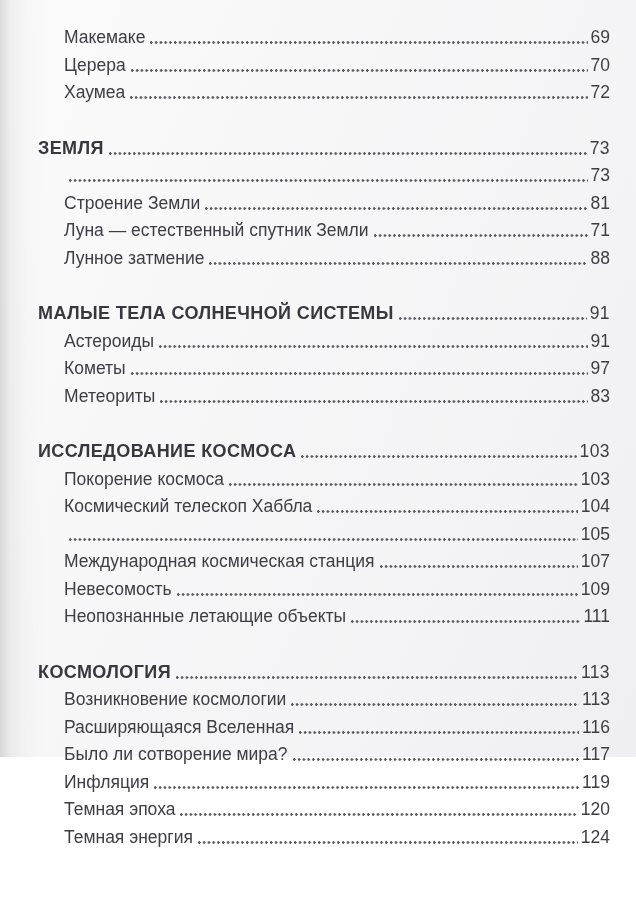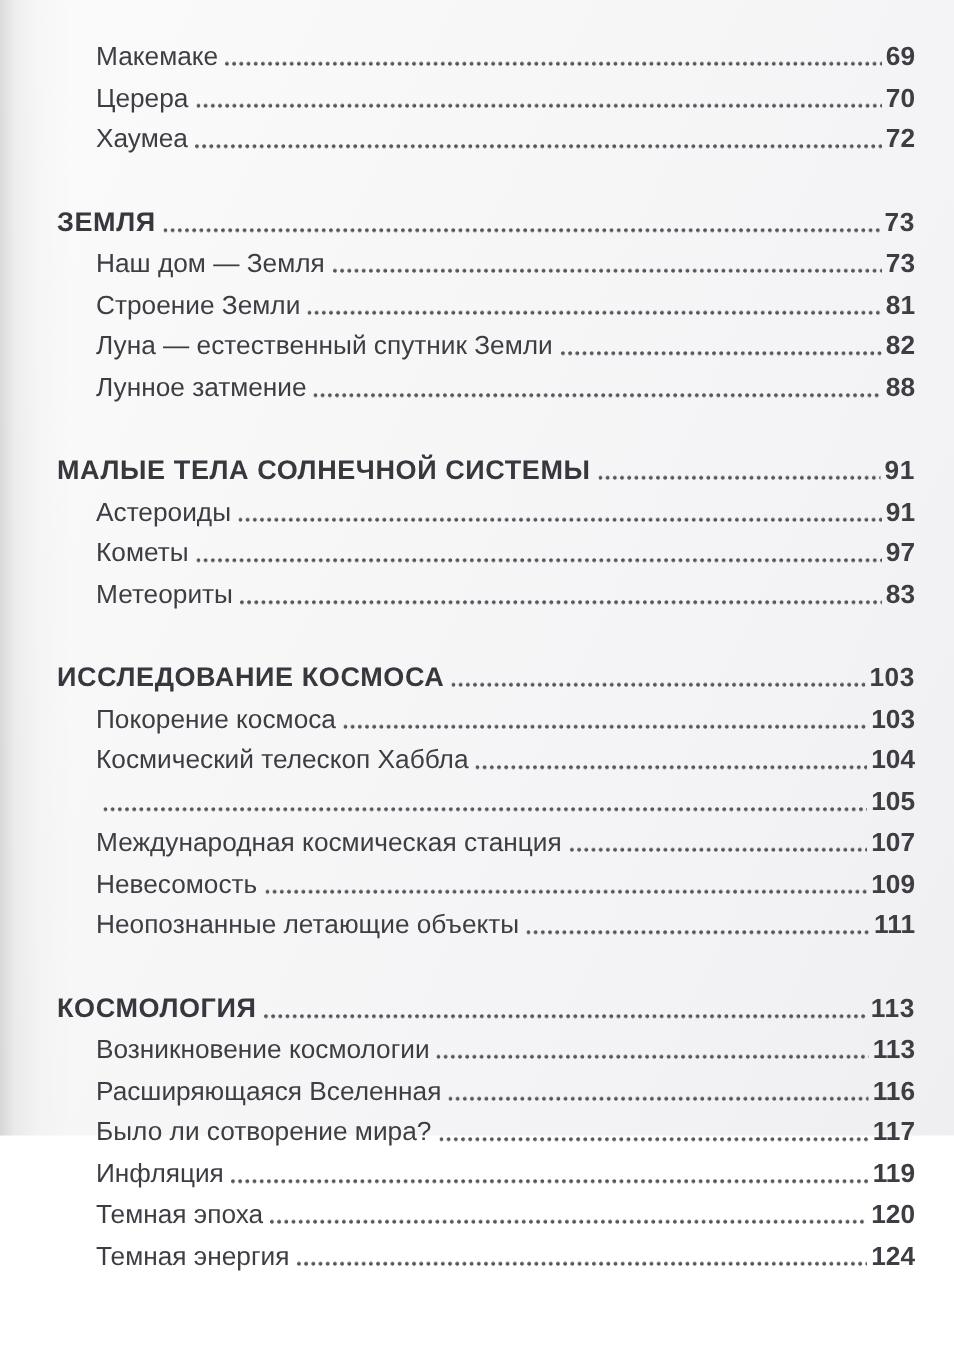--- a/index.html
+++ b/index.html
@@ -52,21 +52,21 @@
     margin: 0 3px 7.5px 5px;
     background-image: radial-gradient(circle at 1.3px 1.5px, #55555b 1.05px, rgba(0,0,0,0) 1.5px);
     background-size: 4.8px 3px;
     background-repeat: repeat-x;
     background-position: left bottom;
   }
   .toc-page {
     white-space: nowrap;
     line-height: 27.5px;
     font-size: 17.5px;
-    font-weight: 700;
+    font-weight: 400;
     color: #3d3d43;
     text-align: right;
   }
   .toc-row.section .toc-page {
     font-size: 17.5px;
   }
 </style>
 </head>
 <body>
 
@@ -86,33 +86,32 @@
     <span class="toc-label">Хаумеа</span>
     <span class="toc-leader"></span>
     <span class="toc-page">72</span>
   </div>
       <div class="toc-row section">
     <span class="toc-label">ЗЕМЛЯ</span>
     <span class="toc-leader"></span>
     <span class="toc-page">73</span>
   </div>
       <div class="toc-row sub">
-    <span class="toc-label">Наш дом — Земля</span>
     <span class="toc-leader"></span>
     <span class="toc-page">73</span>
   </div>
       <div class="toc-row sub">
     <span class="toc-label">Строение Земли</span>
     <span class="toc-leader"></span>
     <span class="toc-page">81</span>
   </div>
       <div class="toc-row sub">
     <span class="toc-label">Луна — естественный спутник Земли</span>
     <span class="toc-leader"></span>
-    <span class="toc-page">82</span>
+    <span class="toc-page">71</span>
   </div>
       <div class="toc-row sub">
     <span class="toc-label">Лунное затмение</span>
     <span class="toc-leader"></span>
     <span class="toc-page">88</span>
   </div>
       <div class="toc-row section">
     <span class="toc-label">МАЛЫЕ ТЕЛА СОЛНЕЧНОЙ СИСТЕМЫ</span>
     <span class="toc-leader"></span>
     <span class="toc-page">91</span>

